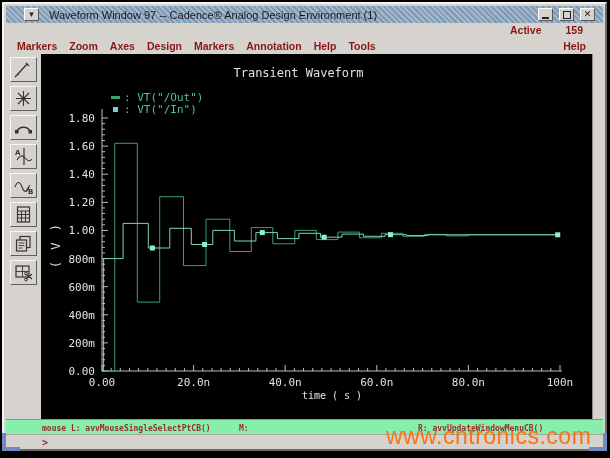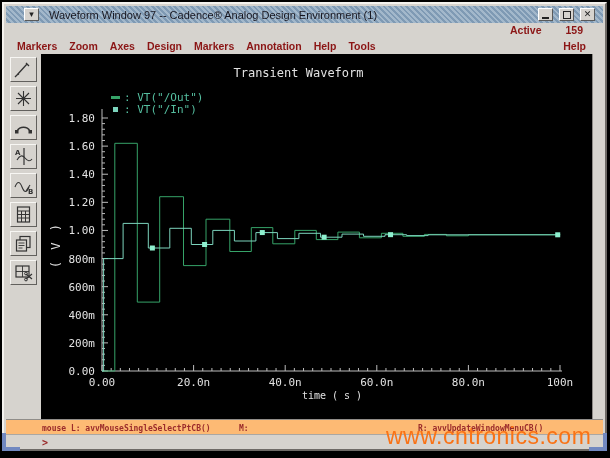--- a/index.html
+++ b/index.html
@@ -54,21 +54,21 @@
   .legend-marker.dash{width:9px;height:3px;}
   .legend-marker.square{width:5px;height:5px;margin-left:2px;margin-right:6px;}
   #ylabel{position:absolute;left:8px;top:168px;writing-mode:vertical-rl;transform:rotate(180deg);
     font-family:"DejaVu Sans Mono",monospace;font-size:12px;color:#e2e2e2;letter-spacing:2px;}
   #xlabel{position:absolute;left:61px;width:460px;top:336px;text-align:center;
     font-family:"DejaVu Sans Mono",monospace;font-size:10px;color:#e2e2e2;}
   #wave-svg{position:absolute;left:0;top:0;}
 
   
   #status-row{position:absolute;left:2px;top:415px;right:2px;height:15px;border-top:1px solid #908d89;
-    background:#fdba74;font-family:"DejaVu Sans Mono",monospace;font-size:8px;font-weight:bold;color:#9b2b2b;}
+    background:#86efac;font-family:"DejaVu Sans Mono",monospace;font-size:8px;font-weight:bold;color:#9b2b2b;}
   #status-row span{position:absolute;top:4px;white-space:nowrap;}
   #st-mouse{left:36px;} #st-m{left:233px;} #st-r{left:412px;}
   #prompt-row{position:absolute;left:2px;top:430px;right:2px;height:15px;border-top:1px solid #aaa7a3;
     background:#d6d3ce;font-family:"DejaVu Sans Mono",monospace;font-size:10px;font-weight:bold;color:#9b2b2b;
     padding:2px 0 0 36px;}
 
   
   #watermark{position:absolute;left:386px;top:423px;z-index:60;font-size:23px;
     color:rgba(146,204,128,.85);letter-spacing:0.5px;white-space:nowrap;}
 </style>

